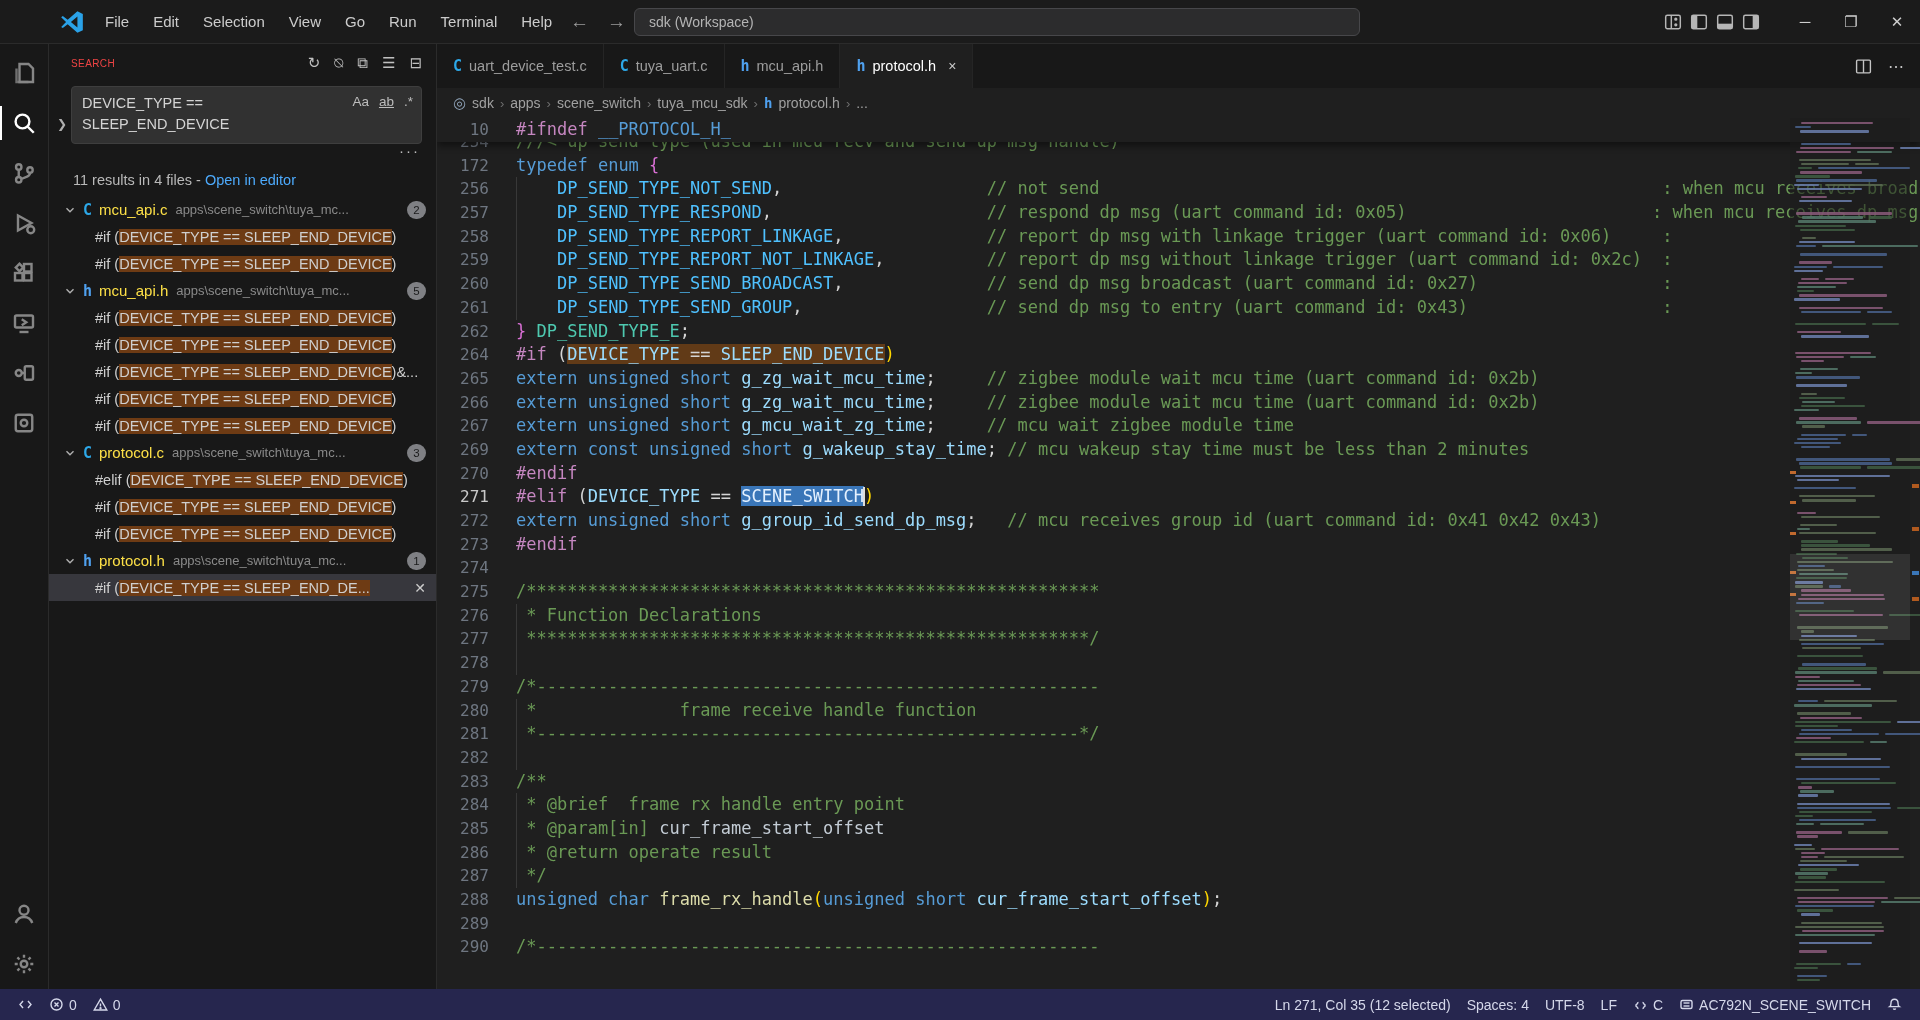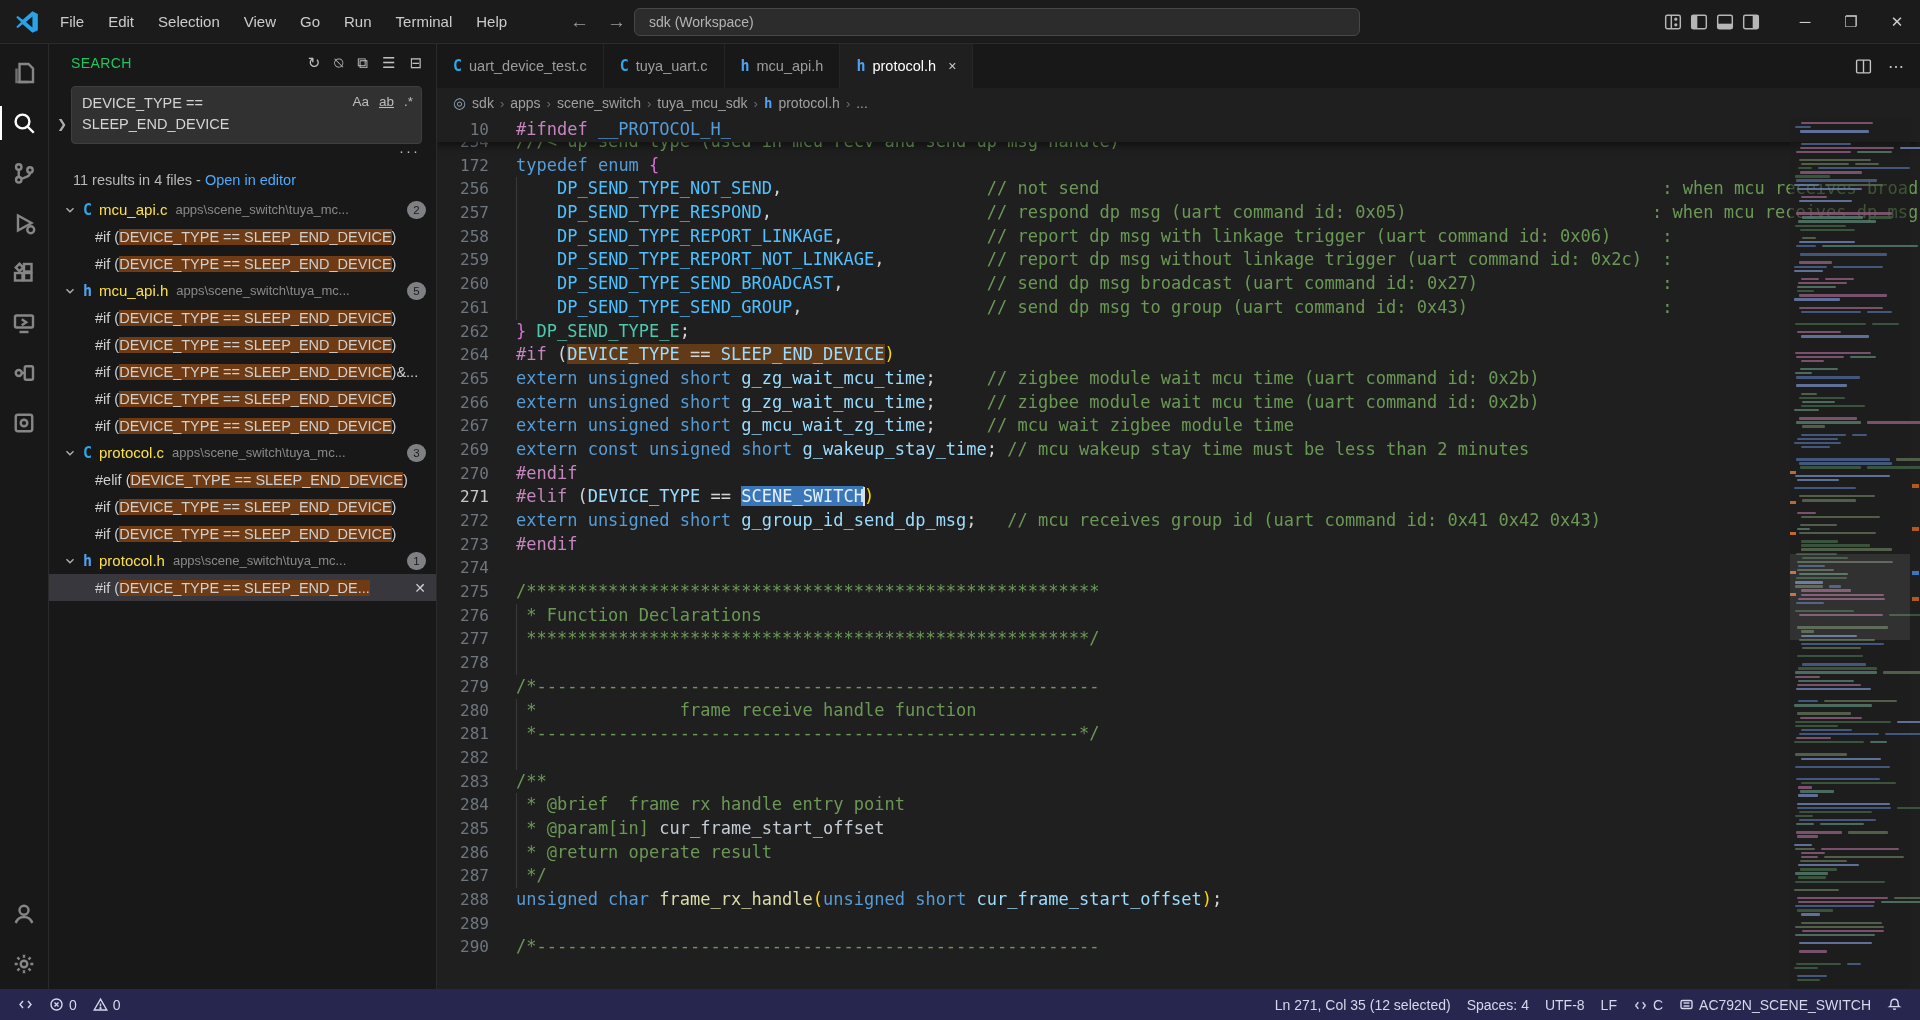--- a/index.html
+++ b/index.html
@@ -2,21 +2,21 @@
 <html><head>
 <meta charset="utf-8">
 <style>
   * { margin:0; padding:0; box-sizing:border-box; }
   html,body { width:1920px; height:1020px; overflow:hidden; background:#1f1f1f;
     font-family:"Liberation Sans", sans-serif; -webkit-font-smoothing:antialiased; }
   .window { width:1920px; height:1020px; display:flex; flex-direction:column; }
 
   
   .titlebar { height:44px; background:#1b1b1b; display:flex; align-items:center;
-    border-bottom:1px solid #2b2b2b; position:relative; }
+    border-bottom:1px solid #2b2b2b; position:relative;padding-left:45px; }
   .vscode-logo { width:26px; margin:0 10px 0 14px; }
   .menus { display:flex; gap:4px; }
   .menu-item { color:#cccccc; font-size:15px; padding:5px 10px; border-radius:5px; cursor:default; }
   .nav-arrows { position:absolute; left:570px; display:flex; gap:18px; color:#9c9c9c; font-size:19px; }
   .cmd-center { position:absolute; left:634px; width:726px; height:28px; top:8px;
     background:#2c2c2d; border:1px solid #47474a; border-radius:6px; display:flex;
     align-items:center; padding-left:14px; color:#b4b4b4; font-size:14px; }
   .tb-right { position:absolute; right:0; display:flex; align-items:center; height:44px; }
   .layout-icons { display:flex; gap:8px; margin-right:22px; }
   .layout-icons svg { width:18px; height:18px; stroke:#b6b6b6; fill:none; stroke-width:1.3; }
@@ -34,21 +34,21 @@
   .act-item svg { width:24px; height:24px; stroke:#868686; fill:none; stroke-width:1.6; }
   .act-item.active svg { stroke:#ffffff; }
   .act-item.active::before { content:''; position:absolute; left:0; top:8px; bottom:8px;
     border-left:2px solid #ffffff; }
   .act-spacer { flex:1; }
 
   
   .sidebar { width:388px; background:#181818; border-right:1px solid #2b2b2b;
     display:flex; flex-direction:column; font-size:15px; color:#cccccc; min-height:0; }
   .side-header { height:38px; display:flex; align-items:center; padding:0 14px 0 22px; }
-  .side-title { font-size:14px; letter-spacing:.4px; color:#22c55e; }
+  .side-title { font-size:10px; letter-spacing:.4px; color:#ef4444; }
   .side-tools { margin-left:auto; display:flex; gap:14px; color:#c0c0c0; font-size:15px; }
   .side-tools span { cursor:pointer; }
   .search-zone { display:flex; padding:4px 14px 2px 4px; }
   .replace-chevron { width:18px; display:flex; align-items:center; justify-content:center;
     color:#b0b0b0; font-size:12px; margin-top:18px; }
   .search-box { flex:1; background:#313131; border:1px solid #3e3e3e; border-radius:4px;
     padding:6px 8px 7px 10px; position:relative; min-height:58px; }
   .search-text { font-size:14.5px; line-height:21px; color:#d4d4d4; width:230px; }
   .search-opts { position:absolute; right:8px; top:7px; display:flex; gap:10px;
     color:#bdbdbd; font-size:13.5px; }
@@ -442,21 +442,21 @@
             <div class="row sticky"><span class="ln">10</span><span class="txt"><span class="c-pp">#ifndef </span><span class="c-kw">__PROTOCOL_H_</span></span></div>
             <div class="partial-top">
               <div class="row"><span class="ln">254</span><span class="txt"><span class="c-cm">///&lt; up send type (used in mcu recv and send up msg handle)</span></span></div>
             </div>
             <div class="row"><span class="ln">172</span><span class="txt"><span class="c-kw">typedef</span><span class="c-df"> </span><span class="c-kw">enum</span><span class="c-df"> </span><span class="c-pk">{</span></span></div>
             <div class="row guide"><span class="ln">256</span><span class="txt"><span class="c-df">    </span><span class="c-en">DP_SEND_TYPE_NOT_SEND</span><span class="c-df">,</span><span class="c-cm">                    // not send                                                       : when mcu receives broadcast dp msg</span></span></div>
             <div class="row guide"><span class="ln">257</span><span class="txt"><span class="c-df">    </span><span class="c-en">DP_SEND_TYPE_RESPOND</span><span class="c-df">,</span><span class="c-cm">                     // respond dp msg (uart command id: 0x05)                        : when mcu receives dp msg (0x05)</span></span></div>
             <div class="row guide"><span class="ln">258</span><span class="txt"><span class="c-df">    </span><span class="c-en">DP_SEND_TYPE_REPORT_LINKAGE</span><span class="c-df">,</span><span class="c-cm">              // report dp msg with linkage trigger (uart command id: 0x06)     :</span></span></div>
             <div class="row guide"><span class="ln">259</span><span class="txt"><span class="c-df">    </span><span class="c-en">DP_SEND_TYPE_REPORT_NOT_LINKAGE</span><span class="c-df">,</span><span class="c-cm">          // report dp msg without linkage trigger (uart command id: 0x2c)  :</span></span></div>
             <div class="row guide"><span class="ln">260</span><span class="txt"><span class="c-df">    </span><span class="c-en">DP_SEND_TYPE_SEND_BROADCAST</span><span class="c-df">,</span><span class="c-cm">              // send dp msg broadcast (uart command id: 0x27)                  :</span></span></div>
-            <div class="row guide"><span class="ln">261</span><span class="txt"><span class="c-df">    </span><span class="c-en">DP_SEND_TYPE_SEND_GROUP</span><span class="c-df">,</span><span class="c-cm">                  // send dp msg to group (uart command id: 0x43)                   :</span></span></div>
+            <div class="row guide"><span class="ln">261</span><span class="txt"><span class="c-df">    </span><span class="c-en">DP_SEND_TYPE_SEND_GROUP</span><span class="c-df">,</span><span class="c-cm">                  // send dp msg to entry (uart command id: 0x43)                   :</span></span></div>
             <div class="row"><span class="ln">262</span><span class="txt"><span class="c-pk">}</span><span class="c-df"> </span><span class="c-ty">DP_SEND_TYPE_E</span><span class="c-df">;</span></span></div>
             <div class="row"><span class="ln">264</span><span class="txt"><span class="c-pp">#if </span><span class="c-df">(</span><span class="c-mac bg-match">DEVICE_TYPE</span><span class="c-df bg-match"> == </span><span class="c-mac bg-match">SLEEP_END_DEVICE</span><span class="c-pg">)</span></span></div>
             <div class="row"><span class="ln">265</span><span class="txt"><span class="c-kw">extern unsigned short </span><span class="c-mac">g_zg_wait_mcu_time</span><span class="c-df">;</span><span class="c-cm">     // zigbee module wait mcu time (uart command id: 0x2b)</span></span></div>
             <div class="row"><span class="ln">266</span><span class="txt"><span class="c-kw">extern unsigned short </span><span class="c-mac">g_zg_wait_mcu_time</span><span class="c-df">;</span><span class="c-cm">     // zigbee module wait mcu time (uart command id: 0x2b)</span></span></div>
             <div class="row"><span class="ln">267</span><span class="txt"><span class="c-kw">extern unsigned short </span><span class="c-mac">g_mcu_wait_zg_time</span><span class="c-df">;</span><span class="c-cm">     // mcu wait zigbee module time</span></span></div>
             <div class="row"><span class="ln">269</span><span class="txt"><span class="c-kw">extern const unsigned short </span><span class="c-mac">g_wakeup_stay_time</span><span class="c-df">; </span><span class="c-cm">// mcu wakeup stay time must be less than 2 minutes</span></span></div>
             <div class="row"><span class="ln">270</span><span class="txt"><span class="c-pp">#endif</span></span></div>
             <div class="row current"><span class="ln">271</span><span class="txt"><span class="c-pp">#elif </span><span class="c-df">(</span><span class="c-mac">DEVICE_TYPE</span><span class="c-df"> == </span><span class="c-mac bg-sel">SCENE_SWITCH</span><span class="caret"></span><span class="c-pg">)</span></span></div>
             <div class="row"><span class="ln">272</span><span class="txt"><span class="c-kw">extern unsigned short </span><span class="c-mac">g_group_id_send_dp_msg</span><span class="c-df">;</span><span class="c-cm">   // mcu receives group id (uart command id: 0x41 0x42 0x43)</span></span></div>
             <div class="row"><span class="ln">273</span><span class="txt"><span class="c-pp">#endif</span></span></div>

